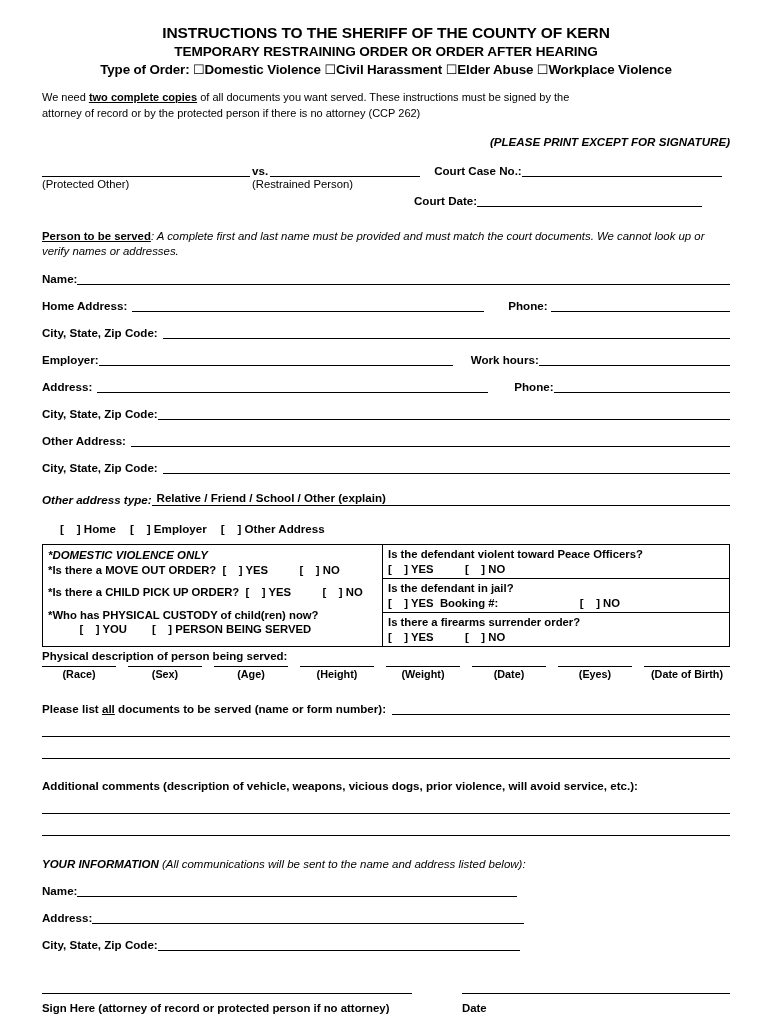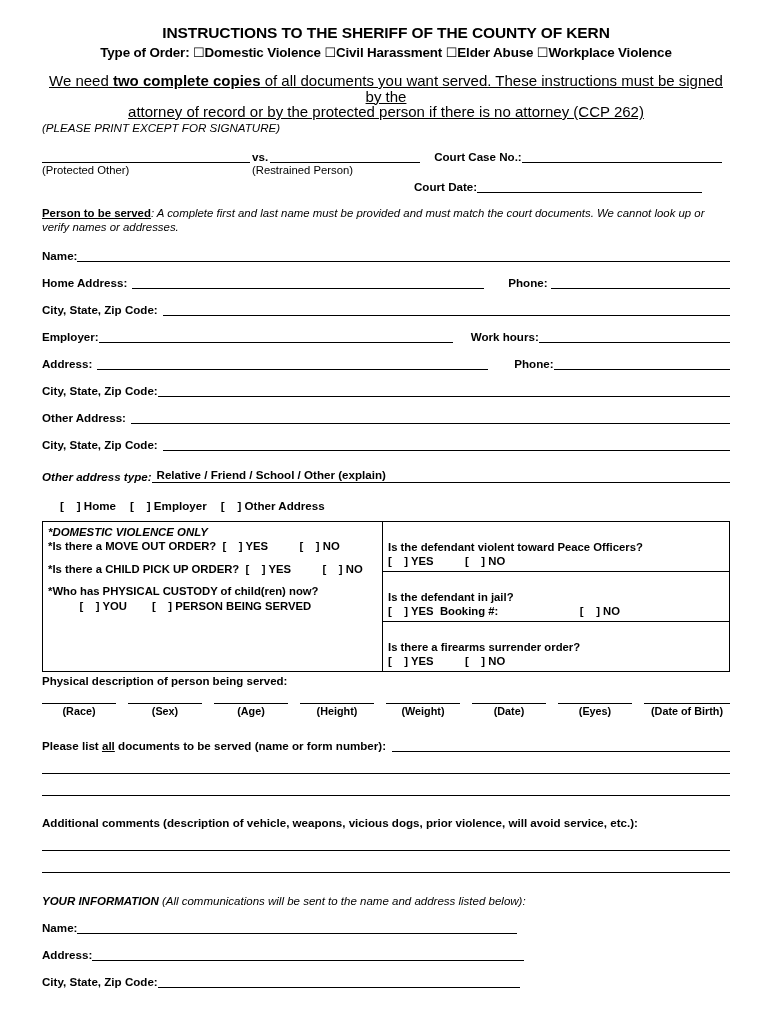--- a/index.html
+++ b/index.html
@@ -42,34 +42,32 @@
     font-size: 13.4px;
     margin: 3px 0 0 0;
     letter-spacing: -0.15px;
   }
   .cbx {
     font-size: 13px;
     font-weight: normal;
     padding-right: 0px;
   }
   .intro {
-    text-align: center;
-    font-size: 15px;
+    font-size: 11px;
     margin-top: 13px;
     line-height: 15.5px;
-    text-decoration: underline;
   }
   .intro b { font-weight: bold; }
   .u { text-decoration: underline; }
   .print-note {
-    text-align: left;
-    font-weight: normal;
+    text-align: right;
+    font-weight: bold;
     font-style: italic;
     font-size: 11.6px;
-    margin-top: 1px;
+    margin-top: 14px;
   }
 
   
   .fl {
     border-bottom: 1.1px solid #000;
     flex: 1 1 auto;
     height: 12px;
   }
   .row {
     display: flex;
@@ -104,21 +102,21 @@
   .cap-sub .b { width: 160px; }
 
   .court-col { width: 288px; }
   .court-row { display: flex; align-items: flex-end; }
 
   
   .pts {
     font-size: 11.4px;
     font-style: italic;
     line-height: 14.5px;
-    margin-top: 13px;
+    margin-top: 22px;
   }
   .pts b {
     font-style: normal;
     font-weight: bold;
     text-decoration: underline;
   }
 
   .field { margin-top: 14px; }
 
   
@@ -140,42 +138,41 @@
   .dv-right {
     flex: 1 1 auto;
     display: flex;
     flex-direction: column;
     box-sizing: border-box;
   }
   .dv-cell {
     padding: 2px 4px 2px 5px;
     box-sizing: border-box;
     border-bottom: 1.4px solid #000;
-    margin-top: 16px;
   }
   .dv-cell:last-child { border-bottom: none; }
   .dv-t {
     font-size: 11.3px;
     font-weight: bold;
     line-height: 14.5px;
     white-space: pre;
   }
   .dv-head {
     font-size: 11.4px;
     font-weight: bold;
     font-style: italic;
     line-height: 14.5px;
   }
   .dv-gap { height: 8px; }
 
   
   .pd-label { font-size: 11.5px; font-weight: bold; margin-top: 3px; }
   .pd-row {
     display: flex;
-    margin-top: 16px;
+    margin-top: 4px;
     align-items: flex-end;
   }
   .pd-item { text-align: center; }
   .pd-item .bar {
     border-top: 1.2px solid #000;
     height: 0;
   }
   .pd-item .cap {
     font-size: 10.8px;
     font-weight: bold;
@@ -216,20 +213,21 @@
     font-weight: bold;
     margin-top: 8px;
   }
 </style>
 </head>
 <body>
 
 <div class="page">
 
   <div class="title-1">INSTRUCTIONS TO THE SHERIFF OF THE COUNTY OF KERN</div>
+  <div class="title-2">TEMPORARY RESTRAINING ORDER OR ORDER AFTER HEARING</div>
 
   <div class="title-3">
     <span>Type of Order:</span>
     <span class="cbx">☐</span><span>Domestic Violence</span>
     <span class="cbx">☐</span><span>Civil Harassment</span>
     <span class="cbx">☐</span><span>Elder Abuse</span>
     <span class="cbx">☐</span><span>Workplace Violence</span>
   </div>
 
   <div class="intro">

